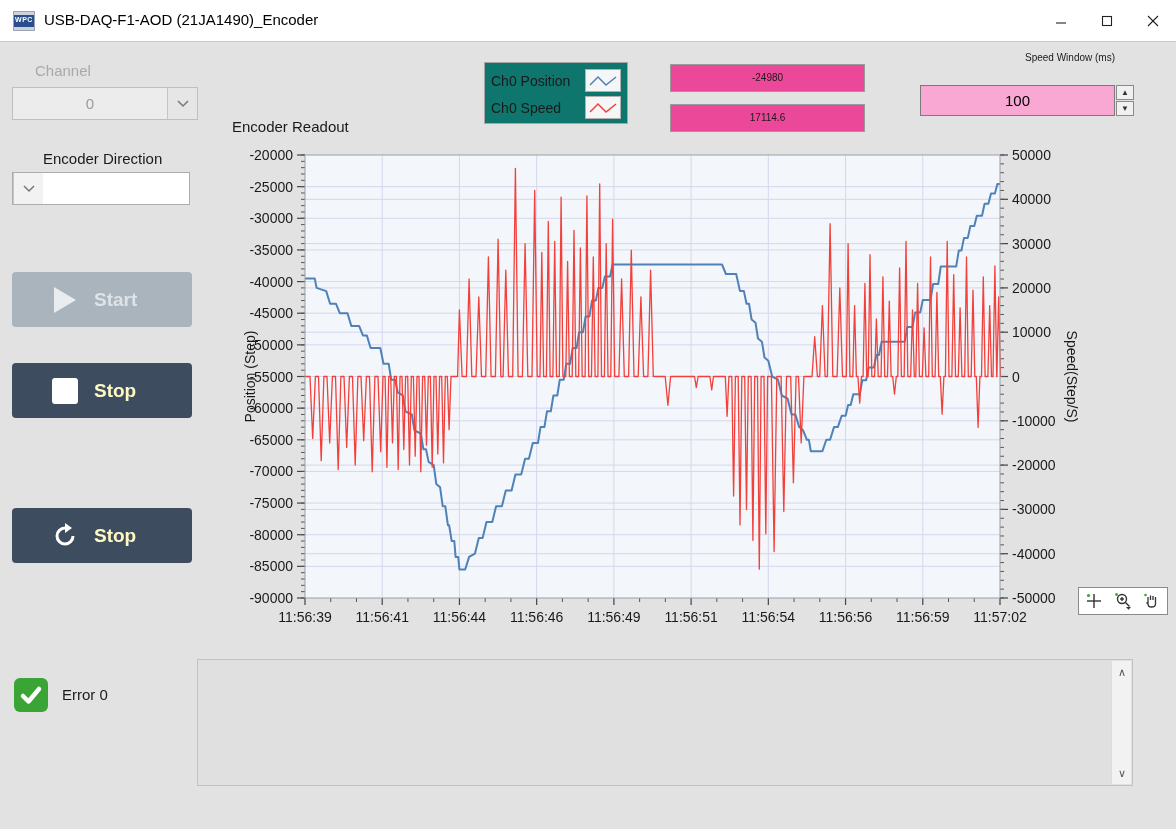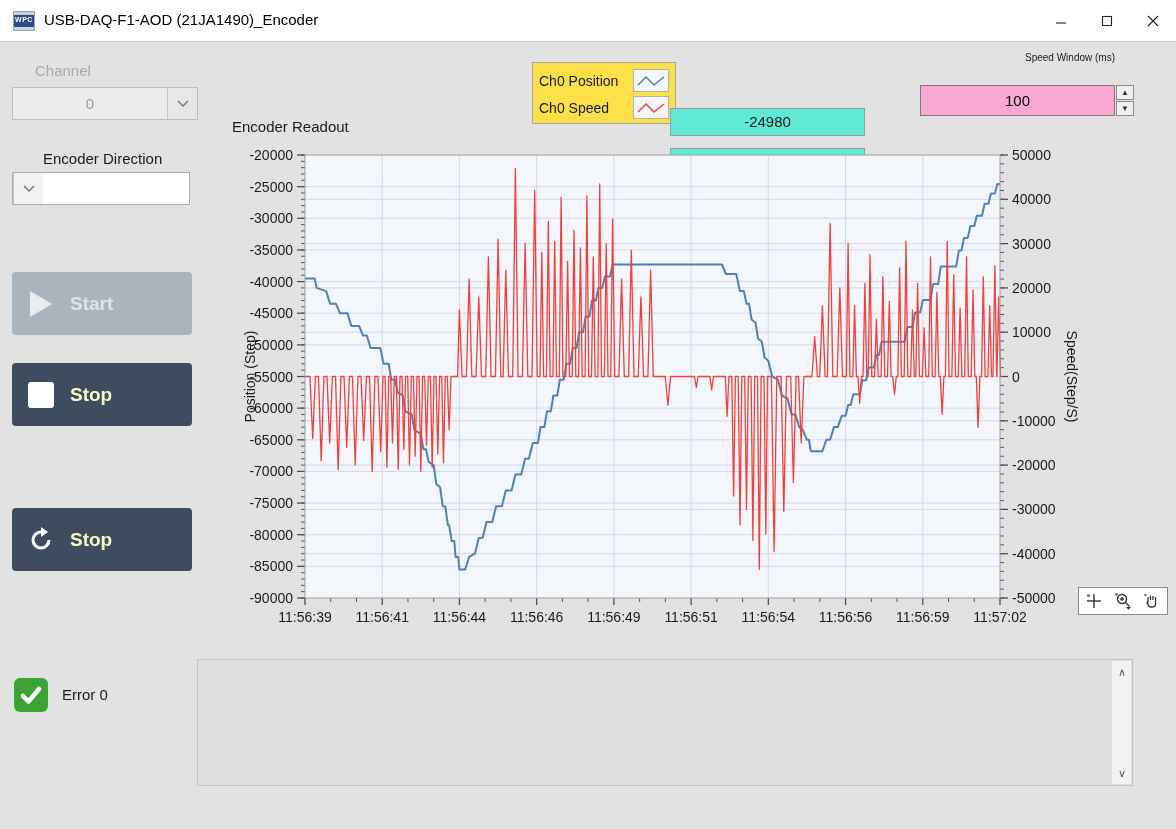--- a/index.html
+++ b/index.html
@@ -21,36 +21,36 @@
   .lbl { font-size:15px; }
   .lbl.disabled { color:#a9a9a9; }
   .combo { position:absolute; height:33px; border:1px solid #adadad; background:#fff; display:flex; }
   .combo .val { flex:1; text-align:center; line-height:31px; font-size:15px; }
   .combo .dd { width:30px; border-left:1px solid #c6c6c6; background:#f2f2f2; display:flex; align-items:center; justify-content:center; }
   .combo.disabled { background:#ececec; border-color:#bfbfbf; }
   .combo.disabled .val { color:#9a9a9a; }
   .combo.disabled .dd { background:#e6e6e6; }
   .combo .dd svg { stroke:#777; stroke-width:1.5; fill:none; }
 
-  .big-btn { position:absolute; left:12px; width:180px; height:63px; border-radius:4px; display:flex; align-items:center; }
+  .big-btn { position:absolute; left:12px; width:180px; height:55px; border-radius:4px; display:flex; align-items:center;padding-left:24px; }
   .big-btn .ic { width:58px; display:flex; align-items:center; justify-content:center; }
   .big-btn .tx { font-size:19px; font-weight:600; }
   .btn-disabled { background:#a9b4bd; }
   .btn-disabled .tx { color:#dde3e7; }
   .btn-dark { background:#3d4c5e; cursor:pointer; }
   .btn-dark .tx { color:#fef9c3; }
   .play-tri { width:0; height:0; border-left:22px solid #e9edf0; border-top:13px solid transparent; border-bottom:13px solid transparent; }
   .stop-sq { width:26px; height:26px; background:#ffffff; border-radius:3px; }
 
   
-  .legend { position:absolute; left:484px; top:62px; width:144px; height:62px; background:#fde047; border:1px solid #a6a6a6; padding:4px 6px;margin-left:48px; }
+  .legend { position:absolute; left:484px; top:62px; width:144px; height:62px; background:#0f766e; border:1px solid #a6a6a6; padding:4px 6px; }
   .legend-row { display:flex; align-items:center; justify-content:space-between; height:27px; }
   .legend-row .ltx { font-size:14px; }
   .legend-swatch { width:36px; height:23px; border:1px solid #b0b0b0; background:#f4f6f8; display:flex; align-items:center; justify-content:center; }
-  .readout { position:absolute; left:670px; width:195px; height:28px; background:#5eead4; border:1px solid #9a9a9a; text-align:center; line-height:26px; font-size:15px;margin-top:44px; }
+  .readout { position:absolute; left:670px; width:195px; height:28px; background:#ec4899; border:1px solid #9a9a9a; text-align:center; line-height:26px; font-size:10px; }
 
   
   .sw-label { position:absolute; left:920px; top:52px; width:195px; text-align:right; font-size:10px; }
   .sw-input { position:absolute; left:920px; top:85px; width:195px; height:31px; border:1px solid #7a7a7a; background:#f9a8d4; text-align:center; font-size:15px; font-family:"Liberation Sans", sans-serif; }
   .spin { position:absolute; left:1116px; width:18px; height:15px; background:#f0f0f0; border:1px solid #8a8a8a; font-size:8px; line-height:13px; text-align:center; color:#333; cursor:pointer; }
 
   
   .chart-title { position:absolute; left:232px; top:118px; font-size:15px; }
   svg.chart { position:absolute; left:225px; top:113px; }
   svg.chart text { font-size:14px; fill:#1a1a1a; font-family:"Liberation Sans", sans-serif; }

